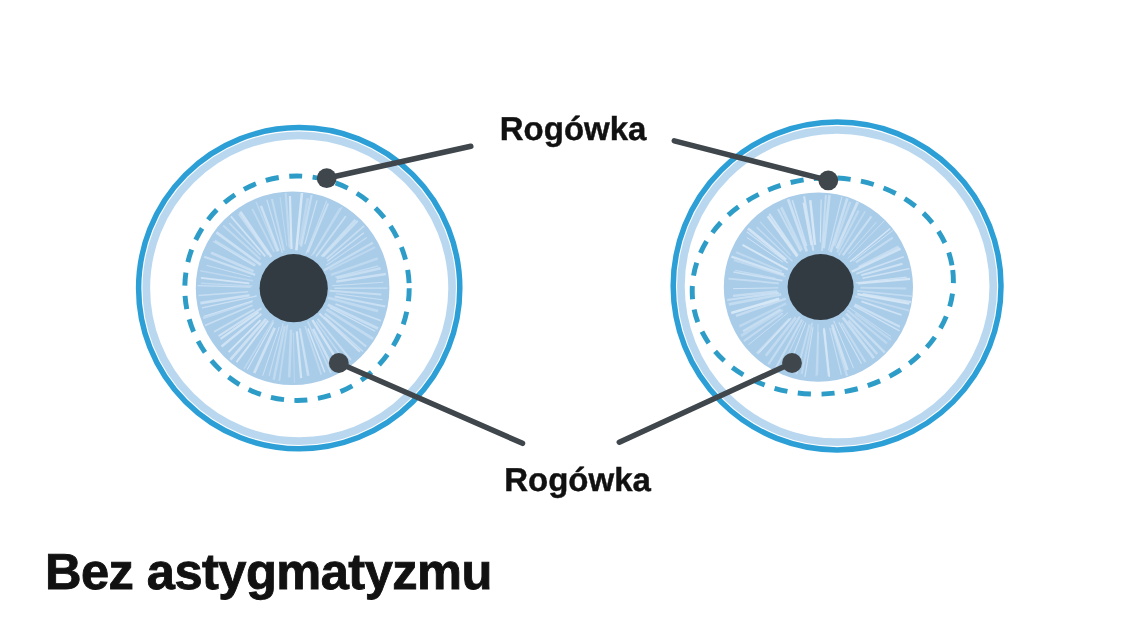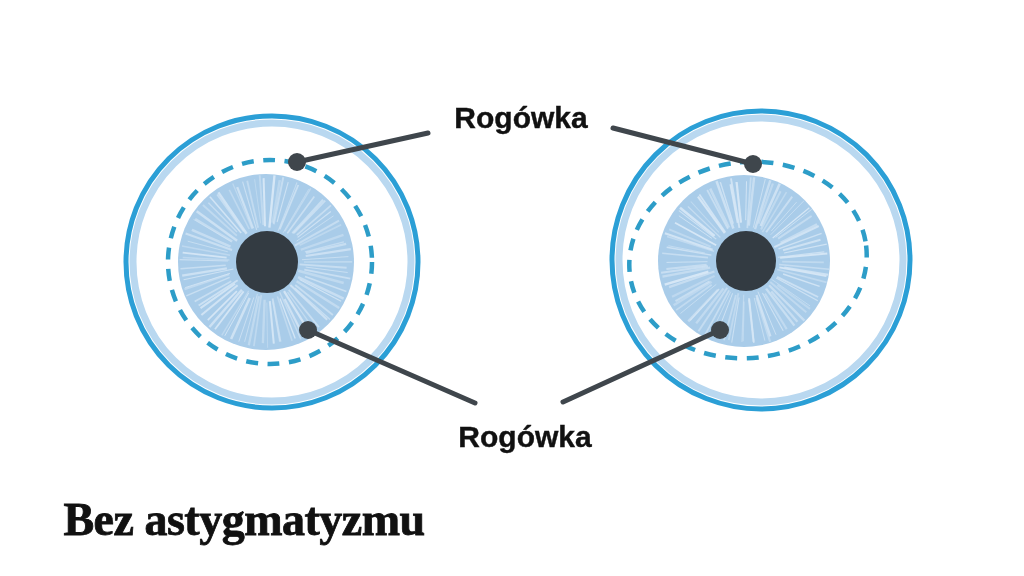--- a/index.html
+++ b/index.html
@@ -17,21 +17,21 @@
     transform: translate(-50%, -50%);
     color: var(--label-color, #111111);
     font-weight: bold;
     white-space: nowrap;
     user-select: none;
   }
   .label { font-size: 30px; -webkit-text-stroke: 0.4px currentColor; }
   .caption { font-size: 46px; -webkit-text-stroke: 0.8px currentColor; letter-spacing: -0.5px; }
   .label-cornea  { left: 521px; top: 118px; }
   .label-iris    { left: 525px; top: 437px; }
-  .caption-left  { left: 244px; top: 519px; font-family: Liberation Serif, serif; }
+  .caption-left  { left: 244px; top: 519px; }
   .caption-right { left: 775px; top: 519px; }
 </style>
 </head>
 <body>
 
 <div class="stage">
 
   <svg width="1024" height="576" viewBox="0 0 1024 576" aria-hidden="true">
 
     <g>

